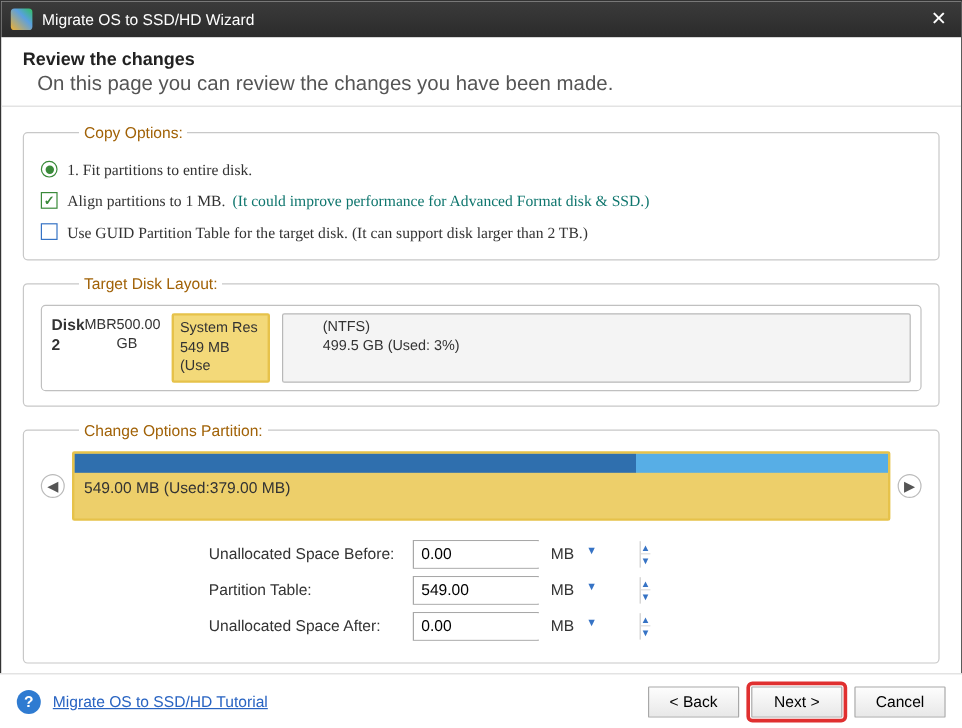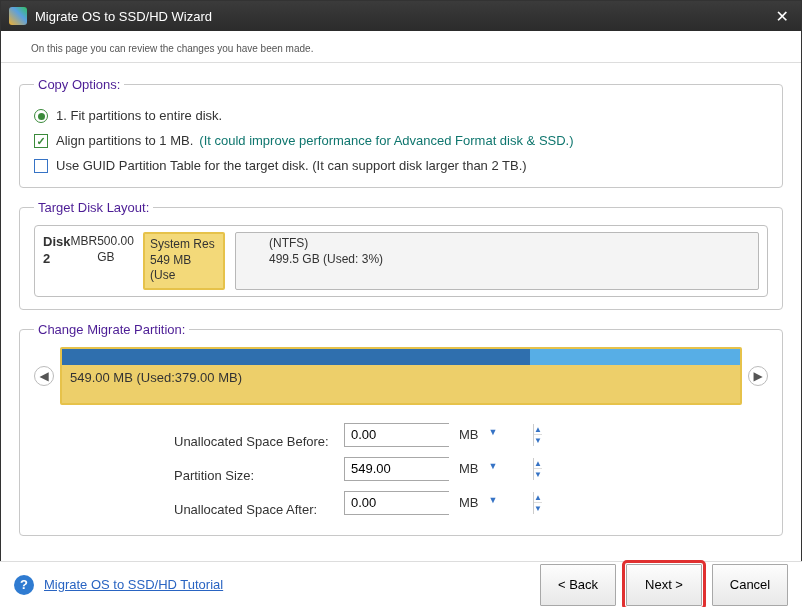--- a/index.html
+++ b/index.html
@@ -41,41 +41,43 @@
   }
   .header h1 {
     font-size: 15px;
     font-weight: bold;
     margin: 0 0 2px 0;
     color: #222;
   }
   .header p {
     margin: 2px 0 0 12px;
     color: #555;
-    font-size: 10px;
+    font-size: 17px;
   }
   .content {
     padding: 8px 18px 0 18px;
   }
   fieldset {
     border: 1px solid #c8c8c8;
     border-radius: 4px;
     margin: 6px 0 12px 0;
     padding: 10px 14px 12px 14px;
   }
   legend {
     padding: 0 4px;
-    color: #4c1d95;
+    color: #a16207;
     font-size: 13px;
+    margin-left: 32px;
   }
   .opt-row {
     display: flex;
-    align-items: flex-end;
+    align-items: flex-start;
     margin: 6px 0 10px 0;
     font-size: 13px;
+    font-family: Liberation Serif, serif;
   }
   .radio {
     width: 14px; height: 14px;
     border: 1.5px solid #3a8a3a;
     border-radius: 50%;
     margin-right: 8px;
     display: inline-flex;
     align-items: center; justify-content: center;
     background:#fff;
   }
@@ -160,21 +162,21 @@
     background:linear-gradient(to right,#2f6fae 0%,#2f6fae 69%,#57aee6 69%,#57aee6 100%);
   }
   .sel-block .lbl { padding:5px 8px 18px 8px; font-size:13px;}
 
   .form-rows { margin:16px 0 0 0; }
   .form-row {
     display:flex; align-items:center;
     justify-content:flex-start;
     margin:6px 0;
   }
-  .form-row label { width:170px; text-align:left; margin-left:140px;margin-top:13px;}
+  .form-row label { width:170px; text-align:left; margin-left:140px;}
   .spinbox {
     width:105px;height:24px;
     border:1px solid #a8a8a8;
     display:flex;align-items:stretch;
     background:#fff;
   }
   .spinbox input {
     border:none;outline:none;
     flex:1;padding:0 6px;font-size:13px;
   }
@@ -204,41 +206,42 @@
   }
   .help-icon {
     width:20px;height:20px;border-radius:50%;
     background:#2f7bd1;color:#fff;
     display:flex;align-items:center;justify-content:center;
     font-weight:bold;font-size:13px;
   }
   .help-link { color:#2964c2; text-decoration:underline; font-size:13px; cursor:pointer;}
   .footer .spacer{flex:1;}
   .btn {
-    min-width:76px;height:42px;
+    min-width:76px;height:26px;
     border:1px solid #a8a8a8;border-radius:1px;
     background:linear-gradient(#fdfdfd,#e8e8e8);
     font-size:13px;cursor:pointer;
     padding:0 4px;
   }
   .btn.highlight {
     outline:3px solid #e03030;
     outline-offset:1px;
   }
 </style>
 </head>
 <body>
 
 <div class="titlebar">
   <span class="icon"></span>
   <span>Migrate OS to SSD/HD Wizard</span>
   <span class="close">✕</span>
 </div>
 
 <div class="header">
+  <h1>Review the changes</h1>
   <p>On this page you can review the changes you have been made.</p>
 </div>
 
 <div class="content">
 
   <fieldset>
     <legend>Copy Options:</legend>
 
     <div class="opt-row">
       <span class="radio checked"></span>
@@ -275,21 +278,21 @@
         <div class="bar"></div>
         <div class="lbls">
           <div>(NTFS)</div>
           <div>499.5 GB (Used: 3%)</div>
         </div>
       </div>
     </div>
   </fieldset>
 
   <fieldset>
-    <legend>Change Migrate Partition:</legend>
+    <legend>Change Options Partition:</legend>
     <div class="sel-row">
       <div class="nav-btn">◀</div>
       <div class="sel-block">
         <div class="bar"></div>
         <div class="lbl">549.00 MB (Used:379.00 MB)</div>
       </div>
       <div class="nav-btn">▶</div>
     </div>
 
     <div class="form-rows">
@@ -301,21 +304,21 @@
               <span>▲</span>
               <span>▼</span>
             </div>
         </div>
         <div class="unit">
             <span>MB</span>
             <span class="dd">▼</span>
           </div>
       </div>
       <div class="form-row">
-        <label>Partition Size:</label>
+        <label>Partition Table:</label>
         <div class="spinbox">
           <input value="549.00" style="">
           <div class="spin-btns">
               <span>▲</span>
               <span>▼</span>
             </div>
         </div>
         <div class="unit">
             <span>MB</span>
             <span class="dd">▼</span>

